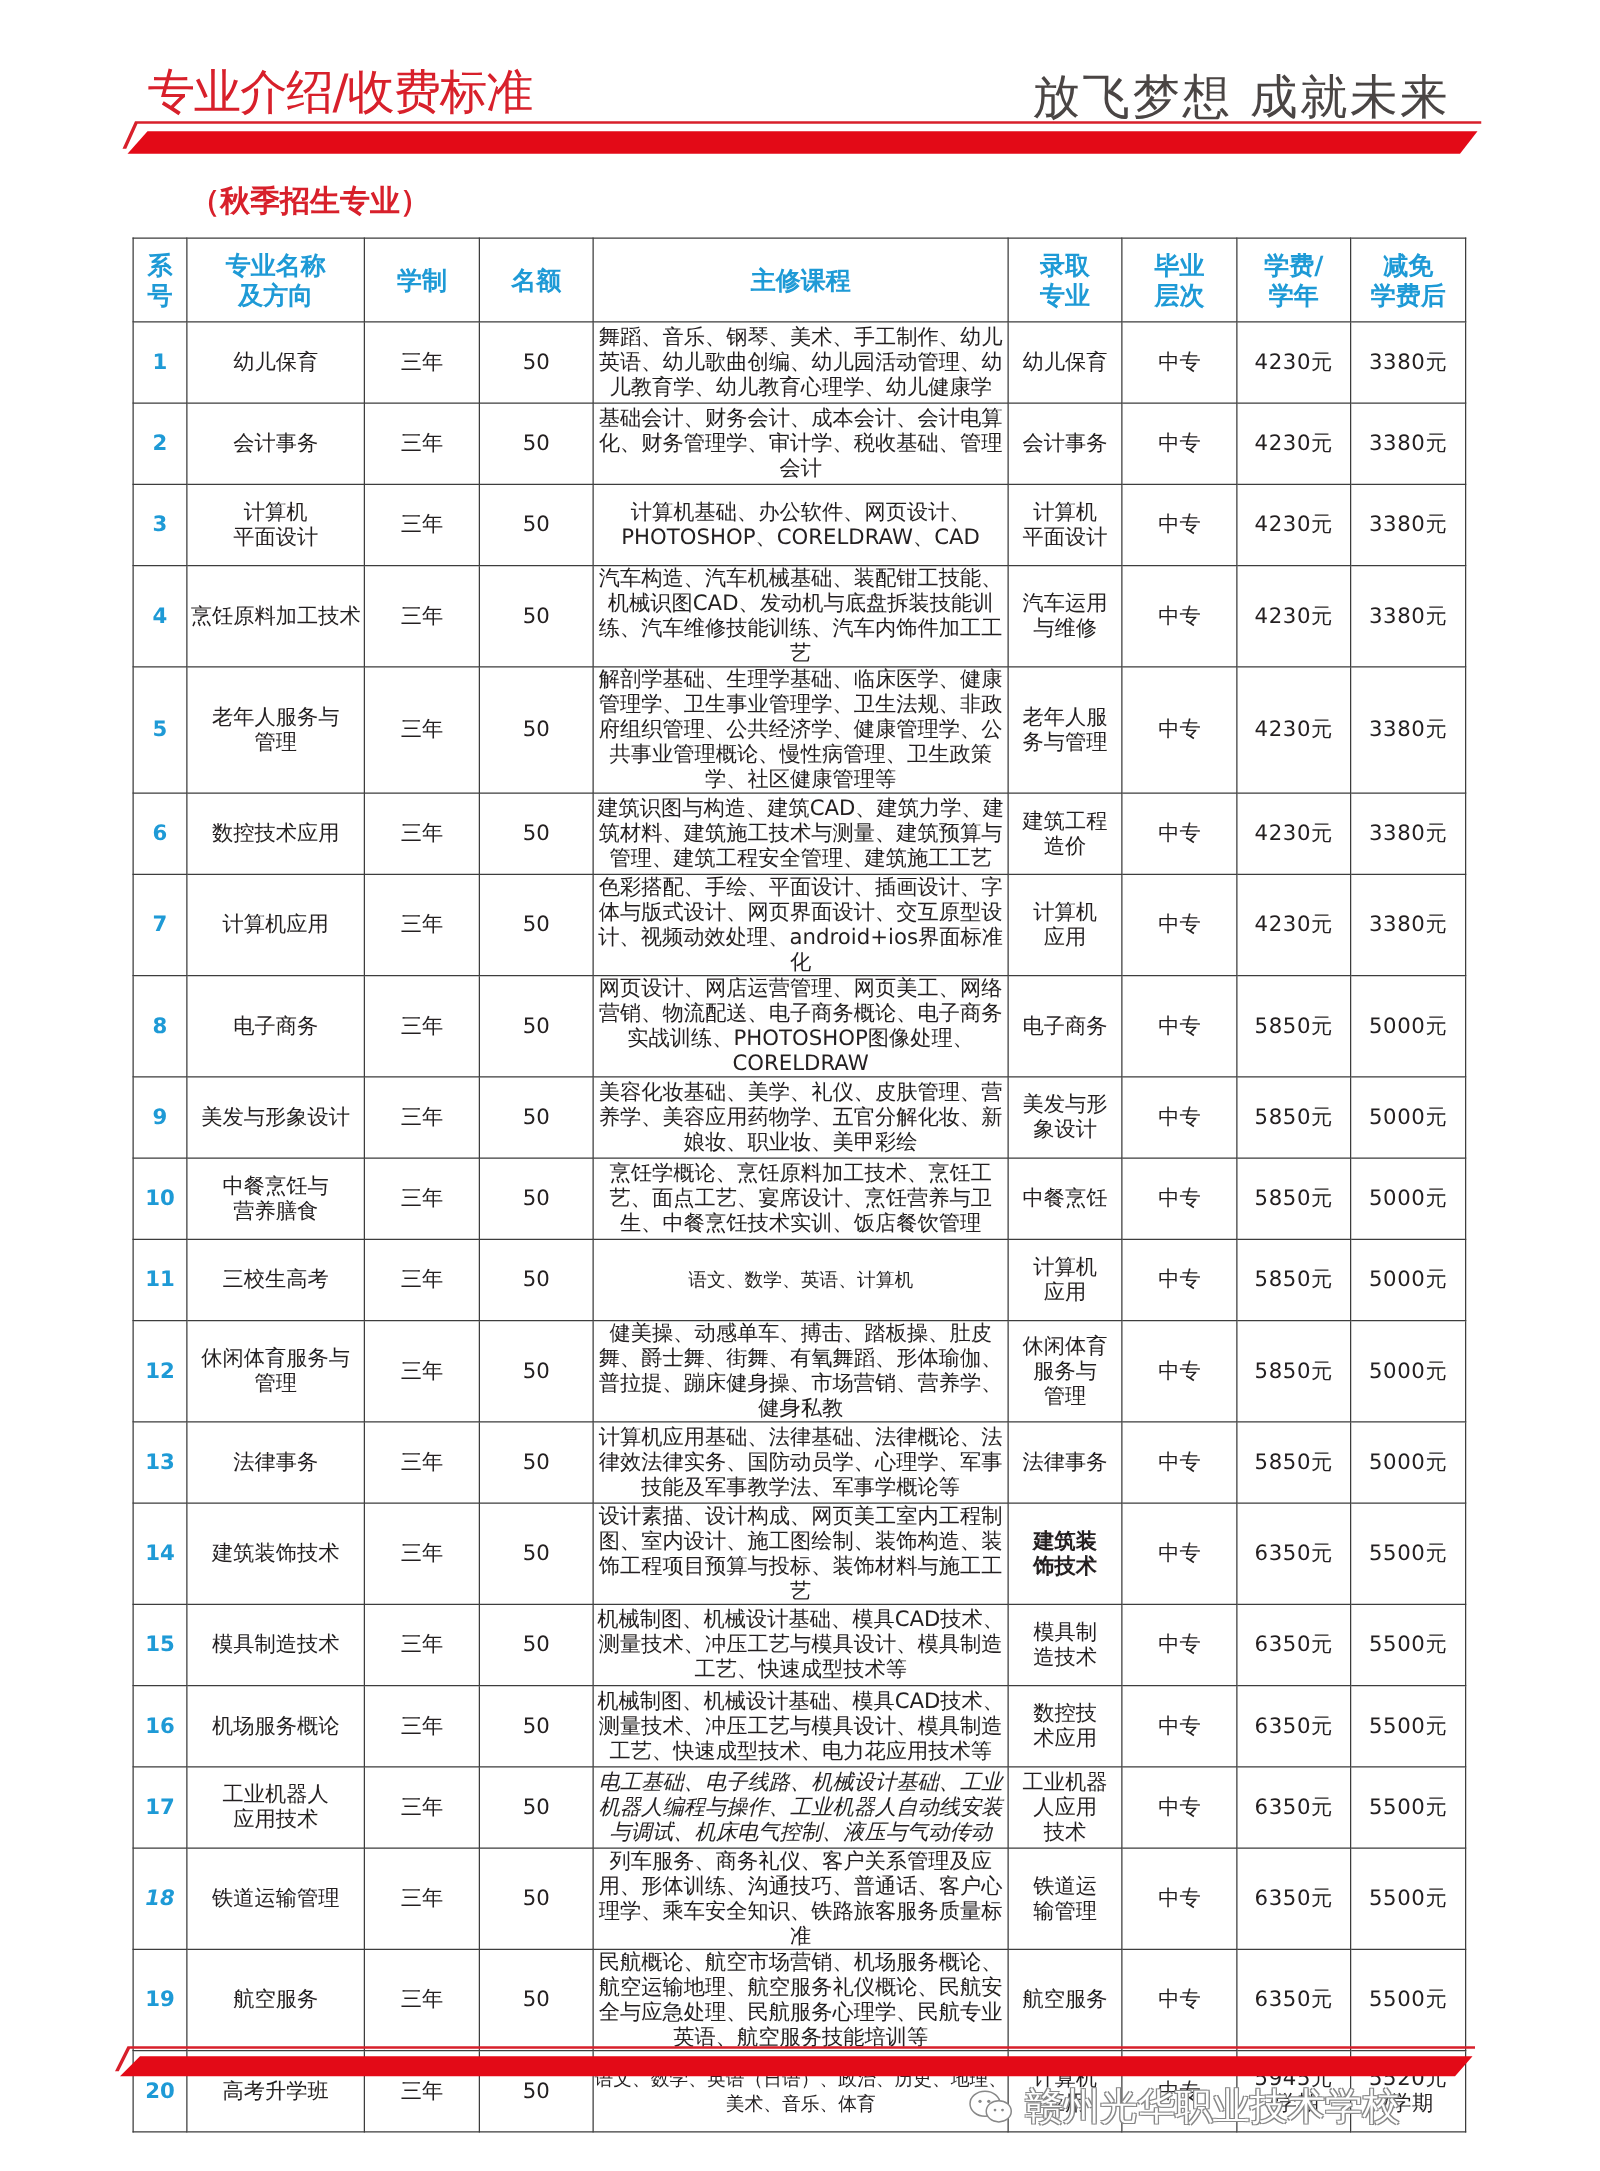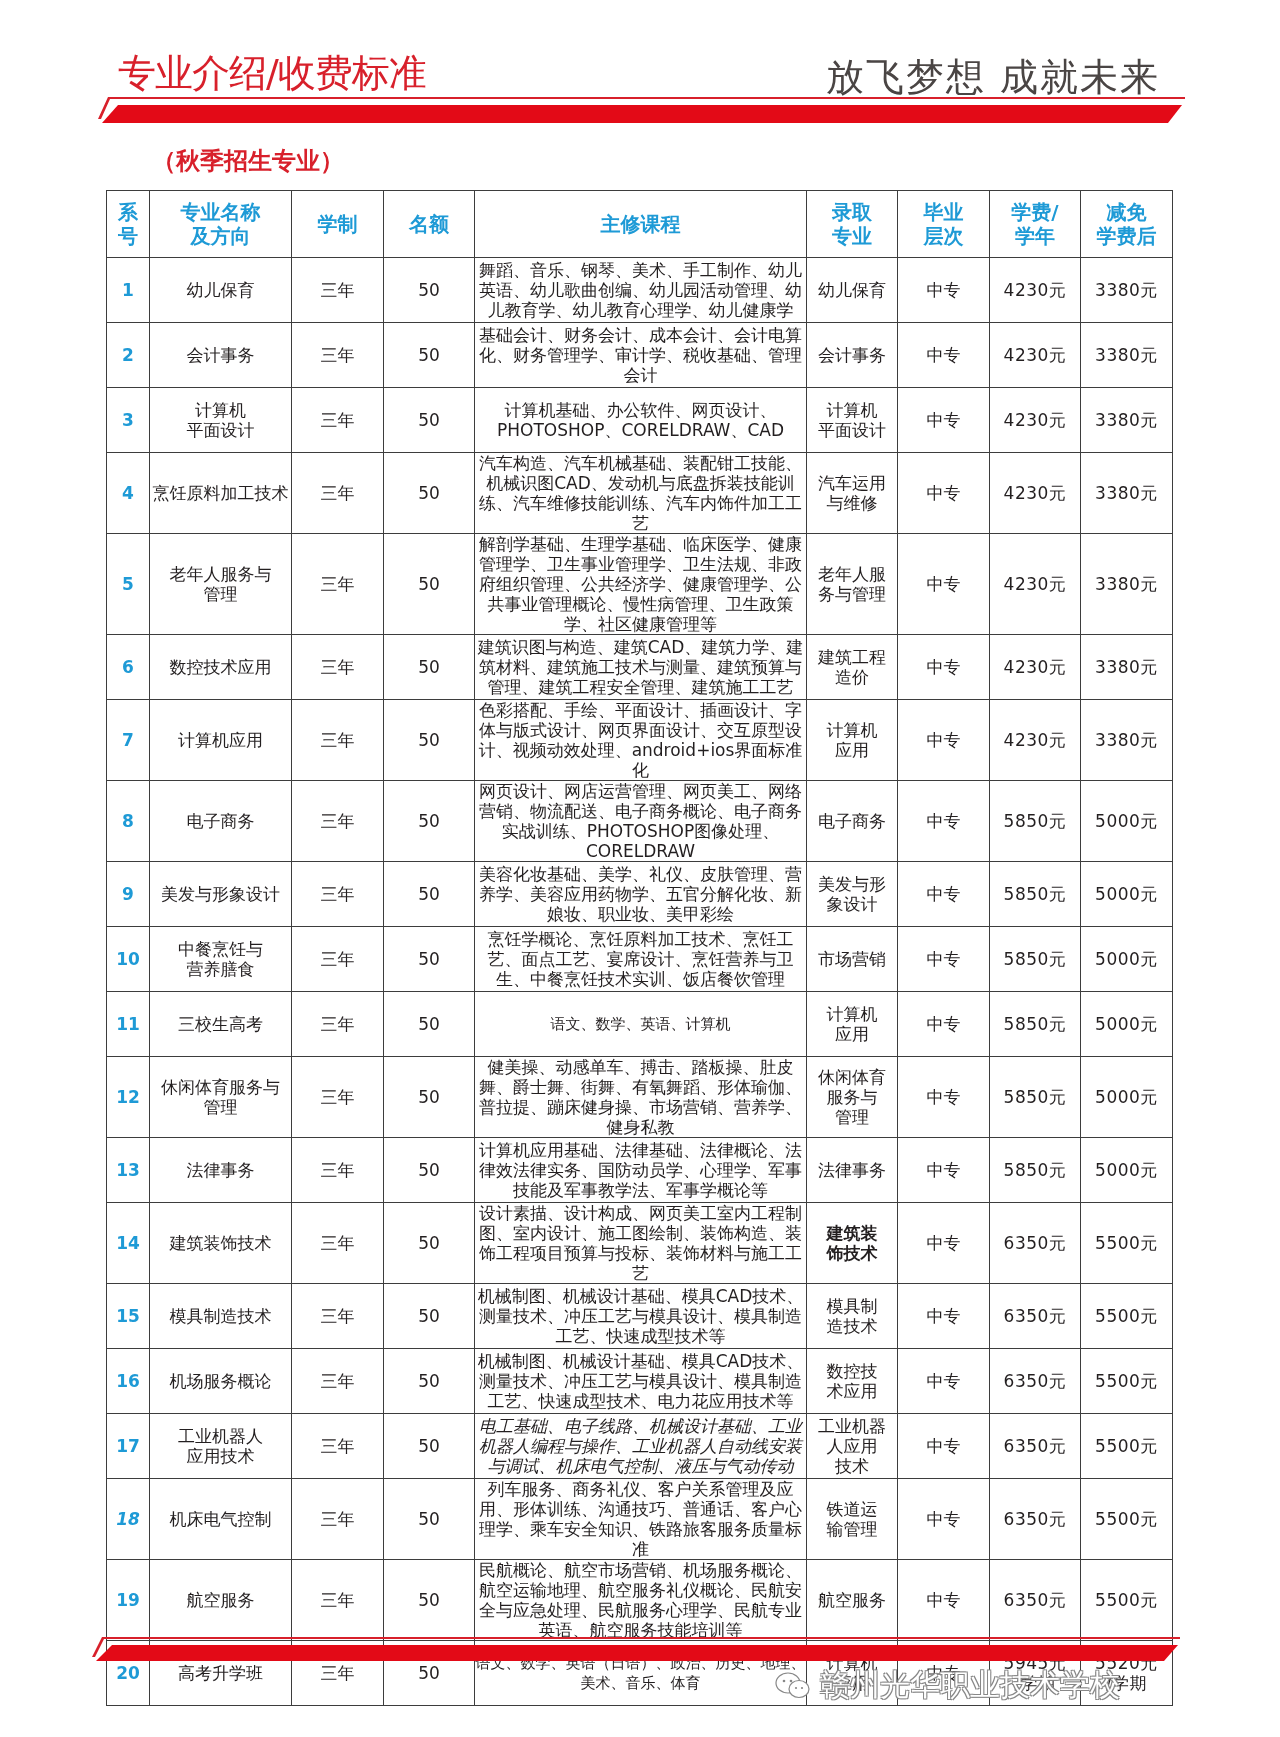--- a/index.html
+++ b/index.html
@@ -202,21 +202,21 @@
         <td class="fee" style="white-space: pre-line;">5850元</td>
         <td class="fee" style="white-space: pre-line;">5000元</td>
       </tr>
       <tr>
         <td class="num" style="white-space: pre-line;">10</td>
         <td class="major" style="white-space: pre-line;">中餐烹饪与
 营养膳食</td>
         <td class="years" style="white-space: pre-line;">三年</td>
         <td class="quota" style="white-space: pre-line;">50</td>
         <td class="course" style="white-space: pre-line;">烹饪学概论、烹饪原料加工技术、烹饪工艺、面点工艺、宴席设计、烹饪营养与卫生、中餐烹饪技术实训、饭店餐饮管理</td>
-        <td class="admit" style="white-space: pre-line;">市场营销</td>
+        <td class="admit" style="white-space: pre-line;">中餐烹饪</td>
         <td class="level" style="white-space: pre-line;">中专</td>
         <td class="fee" style="white-space: pre-line;">5850元</td>
         <td class="fee" style="white-space: pre-line;">5000元</td>
       </tr>
       <tr>
         <td class="num" style="white-space: pre-line;">11</td>
         <td class="major" style="white-space: pre-line;">三校生高考</td>
         <td class="years" style="white-space: pre-line;">三年</td>
         <td class="quota" style="white-space: pre-line;">50</td>
         <td class="course center" style="white-space: pre-line;">语文、数学、英语、计算机</td>
@@ -296,21 +296,21 @@
         <td class="course" style="white-space: pre-line; font-style: italic;">电工基础、电子线路、机械设计基础、工业机器人编程与操作、工业机器人自动线安装与调试、机床电气控制、液压与气动传动</td>
         <td class="admit" style="white-space: pre-line;">工业机器
 人应用
 技术</td>
         <td class="level" style="white-space: pre-line;">中专</td>
         <td class="fee" style="white-space: pre-line;">6350元</td>
         <td class="fee" style="white-space: pre-line;">5500元</td>
       </tr>
       <tr>
         <td class="num" style="white-space: pre-line; font-style: italic;">18</td>
-        <td class="major" style="white-space: pre-line;">机床电气控制</td>
+        <td class="major" style="white-space: pre-line;">铁道运输管理</td>
         <td class="years" style="white-space: pre-line;">三年</td>
         <td class="quota" style="white-space: pre-line;">50</td>
         <td class="course" style="white-space: pre-line;">列车服务、商务礼仪、客户关系管理及应用、形体训练、沟通技巧、普通话、客户心理学、乘车安全知识、铁路旅客服务质量标准</td>
         <td class="admit" style="white-space: pre-line;">铁道运
 输管理</td>
         <td class="level" style="white-space: pre-line;">中专</td>
         <td class="fee" style="white-space: pre-line;">6350元</td>
         <td class="fee" style="white-space: pre-line;">5500元</td>
       </tr>
       <tr>

